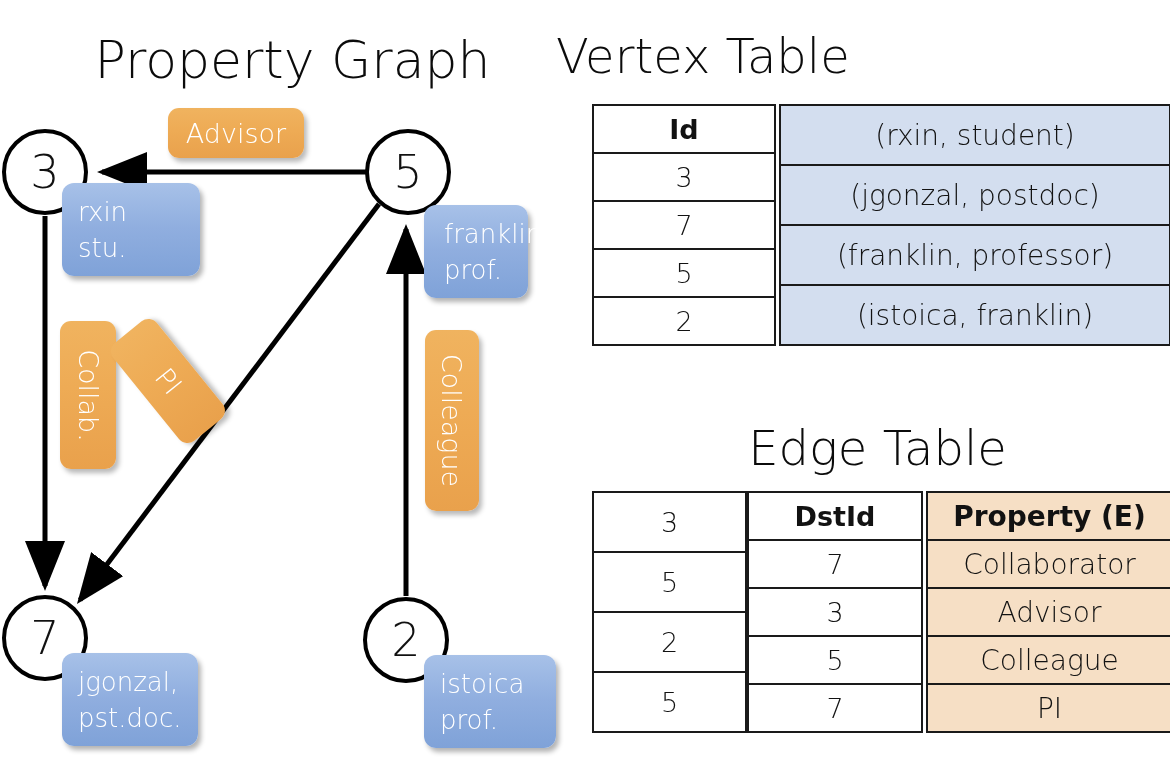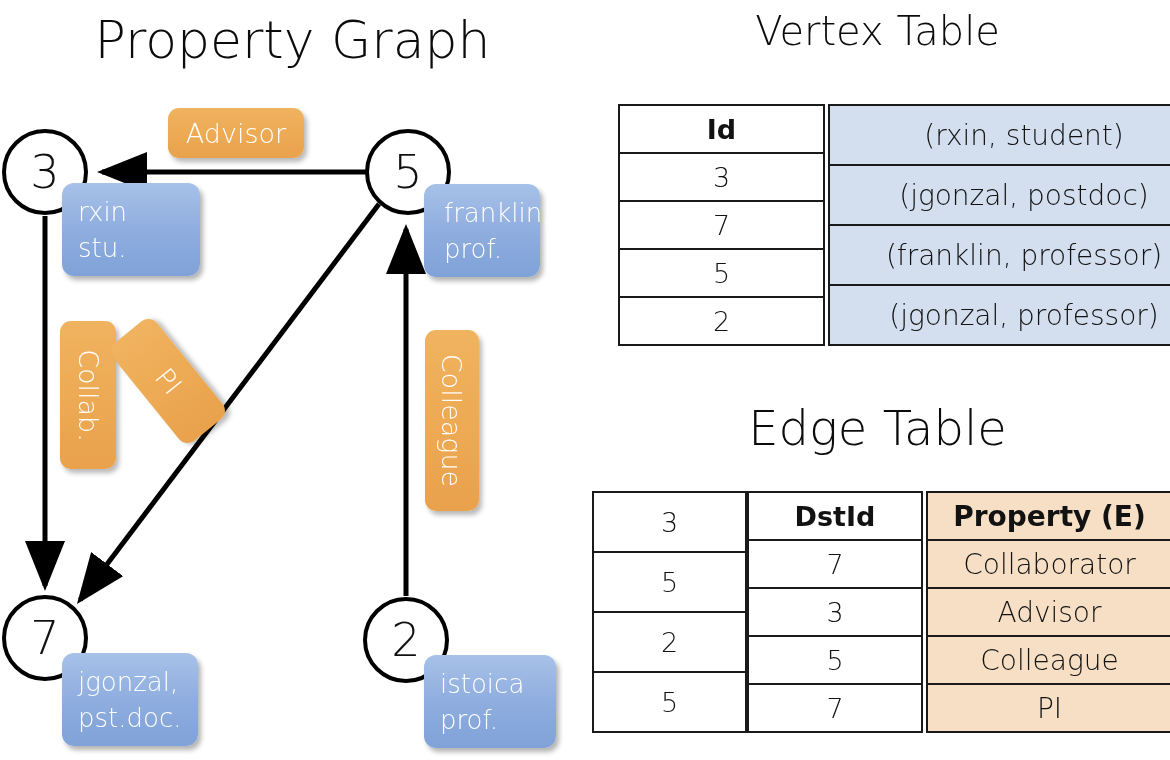--- a/index.html
+++ b/index.html
@@ -18,30 +18,31 @@
   }
 
   
   .title {
     position: absolute;
     font-family: "DejaVu Sans", sans-serif;
     font-weight: 300;
     color: #0b0b0b;
     white-space: nowrap;
     letter-spacing: 0px;
+    margin-top: 20px;
   }
   #title-property-graph {
     left: 0; top: 10px; width: 585px;
     text-align: center;
     font-size: 52px;
   }
   #title-vertex-table {
-    left: 585px; top: 8px; width: 585px;
-    text-align: center;
-    font-size: 40px;
+    left: 556px; top: 8px; width: 585px;
+    text-align: left;
+    font-size: 48px;
   }
   #title-edge-table {
     left: 585px; top: 400px; width: 585px;
     text-align: center;
     font-size: 48px;
   }
 
   
   #graph-panel {
     position: absolute;
@@ -84,21 +85,21 @@
     box-shadow: 3px 4px 5px rgba(0,0,0,0.30);
     color: #ffffff;
     font-family: "DejaVu Sans", sans-serif;
     font-size: 26px;
     font-weight: 300;
     line-height: 1.38;
     padding: 12px 0 0 16px;
     z-index: 8;
   }
   #prop-3 { left: 62px;  top: 183px; width: 138px; height: 93px; }
-  #prop-5 { left: 424px; top: 184px; width: 116px; height: 93px; padding-left: 20px; }
+  #prop-5 { left: 424px; top: 205px; width: 104px; height: 93px; padding-left: 20px; }
   #prop-7 { left: 62px;  top: 653px; width: 136px; height: 93px; }
   #prop-2 { left: 424px; top: 655px; width: 132px; height: 93px; padding-left: 16px; }
 
   
   .edge-label {
     position: absolute;
     box-sizing: border-box;
     border-radius: 11px;
     background: linear-gradient(180deg, #f0b35f 0%, #eeab55 45%, #e9a14c 100%);
     box-shadow: 3px 4px 5px rgba(0,0,0,0.28);
@@ -150,21 +151,21 @@
     padding: 0;
     height: 46px;
     white-space: nowrap;
   }
   .tbl td.hdr { font-weight: 700; }
   .tbl.keycol td { font-size: 27px; }
   .tbl.valcol td { font-size: 28px; }
 
   
   #vertex-table-wrap { left: 592px; top: 104px; }
-  #vertex-id-table { width: 207px; margin-left: 26px; }
+  #vertex-id-table { width: 184px; }
   #vertex-prop-table { width: 392px; margin-left: 3px; }
   #vertex-prop-table td { background: #d3deef; }
 
   
   #edge-table-wrap { left: 592px; top: 491px; }
   #edge-src-table { width: 155px; }
   #edge-dst-table { width: 176px; margin-left: 0px; }
   #edge-prop-table { width: 247px; margin-left: 3px; }
   #edge-prop-table td { background: #f6dfc5; }
 </style>
@@ -265,21 +266,21 @@
       <tr>
         <td>(rxin, student)</td>
       </tr>
       <tr>
         <td>(jgonzal, postdoc)</td>
       </tr>
       <tr>
         <td>(franklin, professor)</td>
       </tr>
       <tr>
-        <td>(jgonzal, professor)</td>
+        <td>(istoica, franklin)</td>
       </tr>
     </tbody>
   </table>
 </div>
 
 <div class="tbl-wrap" id="edge-table-wrap">
   <table class="tbl keycol" id="edge-src-table">
     <tbody>
       <tr>
         <td>3</td>

